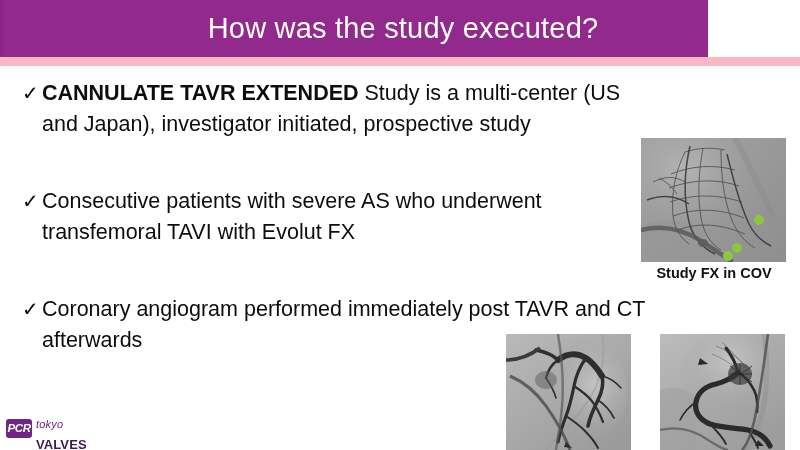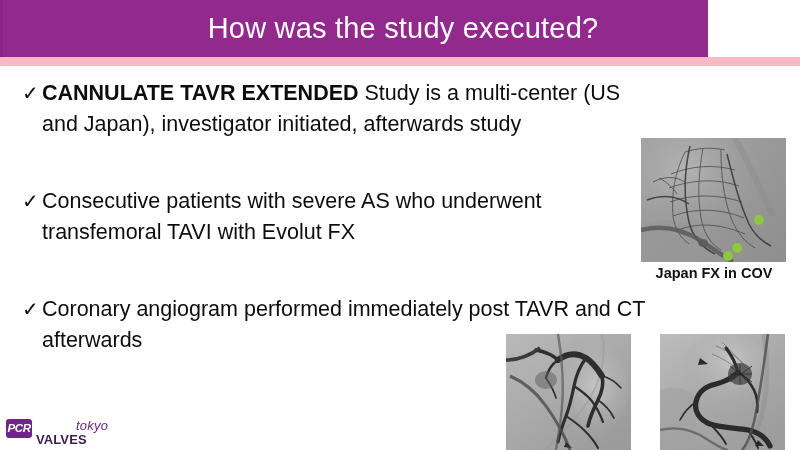--- a/index.html
+++ b/index.html
@@ -153,47 +153,46 @@
     flex: 0 0 auto;
   }
   #logo-words {
     margin-left: 4px;
     line-height: 1;
   }
   #logo-tokyo {
     display: block;
     color: #6E2585;
     font-style: italic;
-    font-size: 13px;
+    font-size: 11px;
     font-weight: 400;
     letter-spacing: 0.2px;
-    margin-left: 40px;
   }
   #logo-valves {
     display: block;
     color: #3B1C54;
     font-size: 13px;
     font-weight: 700;
     letter-spacing: 0.1px;
-    margin-top: 1px;
+    margin-top: 8px;
   }
 </style>
 </head>
 <body>
 
 <div id="title-bar">
   <div id="title-text">How was the study executed?</div>
 </div>
 <div id="title-underline"></div>
 
 <div id="bullets">
 
   <div class="bullet" id="bullet-1">
     <span class="check">✓</span>
-    <span class="btext"><b>CANNULATE TAVR EXTENDED</b><span> Study is a multi-center (US and Japan), investigator initiated, afterwards study</span></span>
+    <span class="btext"><b>CANNULATE TAVR EXTENDED</b><span> Study is a multi-center (US and Japan), investigator initiated, prospective study</span></span>
   </div>
 
   <div class="bullet" id="bullet-2">
     <span class="check">✓</span>
     <span class="btext">Consecutive patients with severe AS who underwent transfemoral TAVI with Evolut FX</span>
   </div>
 
   <div class="bullet" id="bullet-3">
     <span class="check">✓</span>
     <span class="btext">Coronary angiogram performed immediately post TAVR and CT afterwards</span>
@@ -245,21 +244,21 @@
       <path d="M0 92 C24 86 44 92 62 104 C74 112 84 119 92 124" stroke="#5a5a5a" stroke-width="4.5" fill="none" opacity="0.85"></path>
       <ellipse cx="62" cy="105" rx="5" ry="4" fill="#5c5c5c" opacity="0.9"></ellipse>
 
       <circle cx="118" cy="82" r="5" fill="#8DC63F"></circle>
       <circle cx="96" cy="110" r="5" fill="#8DC63F"></circle>
       <circle cx="87" cy="118" r="5" fill="#8DC63F"></circle>
     </g>
   </svg>
 </div>
 
-<div id="fig-caption">Japan FX in COV</div>
+<div id="fig-caption">Study FX in COV</div>
 
 <div class="fig" id="fig-angio-left">
   <svg viewBox="0 0 125 116" preserveAspectRatio="none">
     <defs>
       <linearGradient id="gA1" x1="0" y1="0" x2="0.8" y2="1">
         <stop offset="0%" stop-color="#b9b9b9"></stop>
         <stop offset="55%" stop-color="#a9a9a9"></stop>
         <stop offset="100%" stop-color="#9b9b9b"></stop>
       </linearGradient>
       <radialGradient id="gA1b" cx="0.62" cy="0.45" r="0.55">

